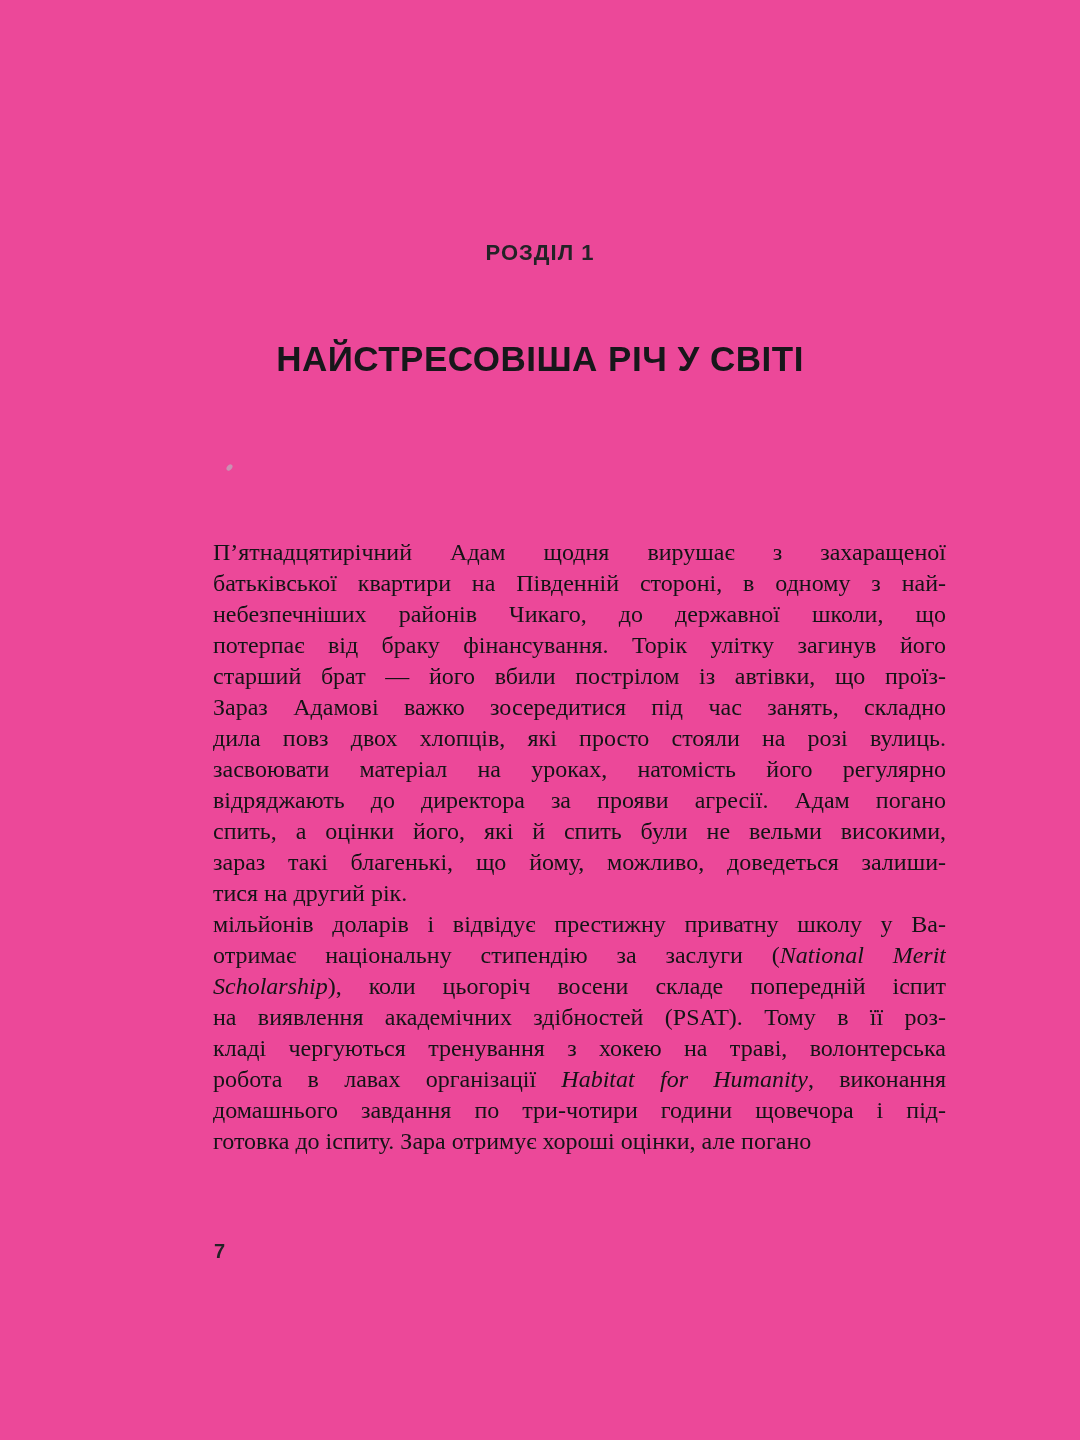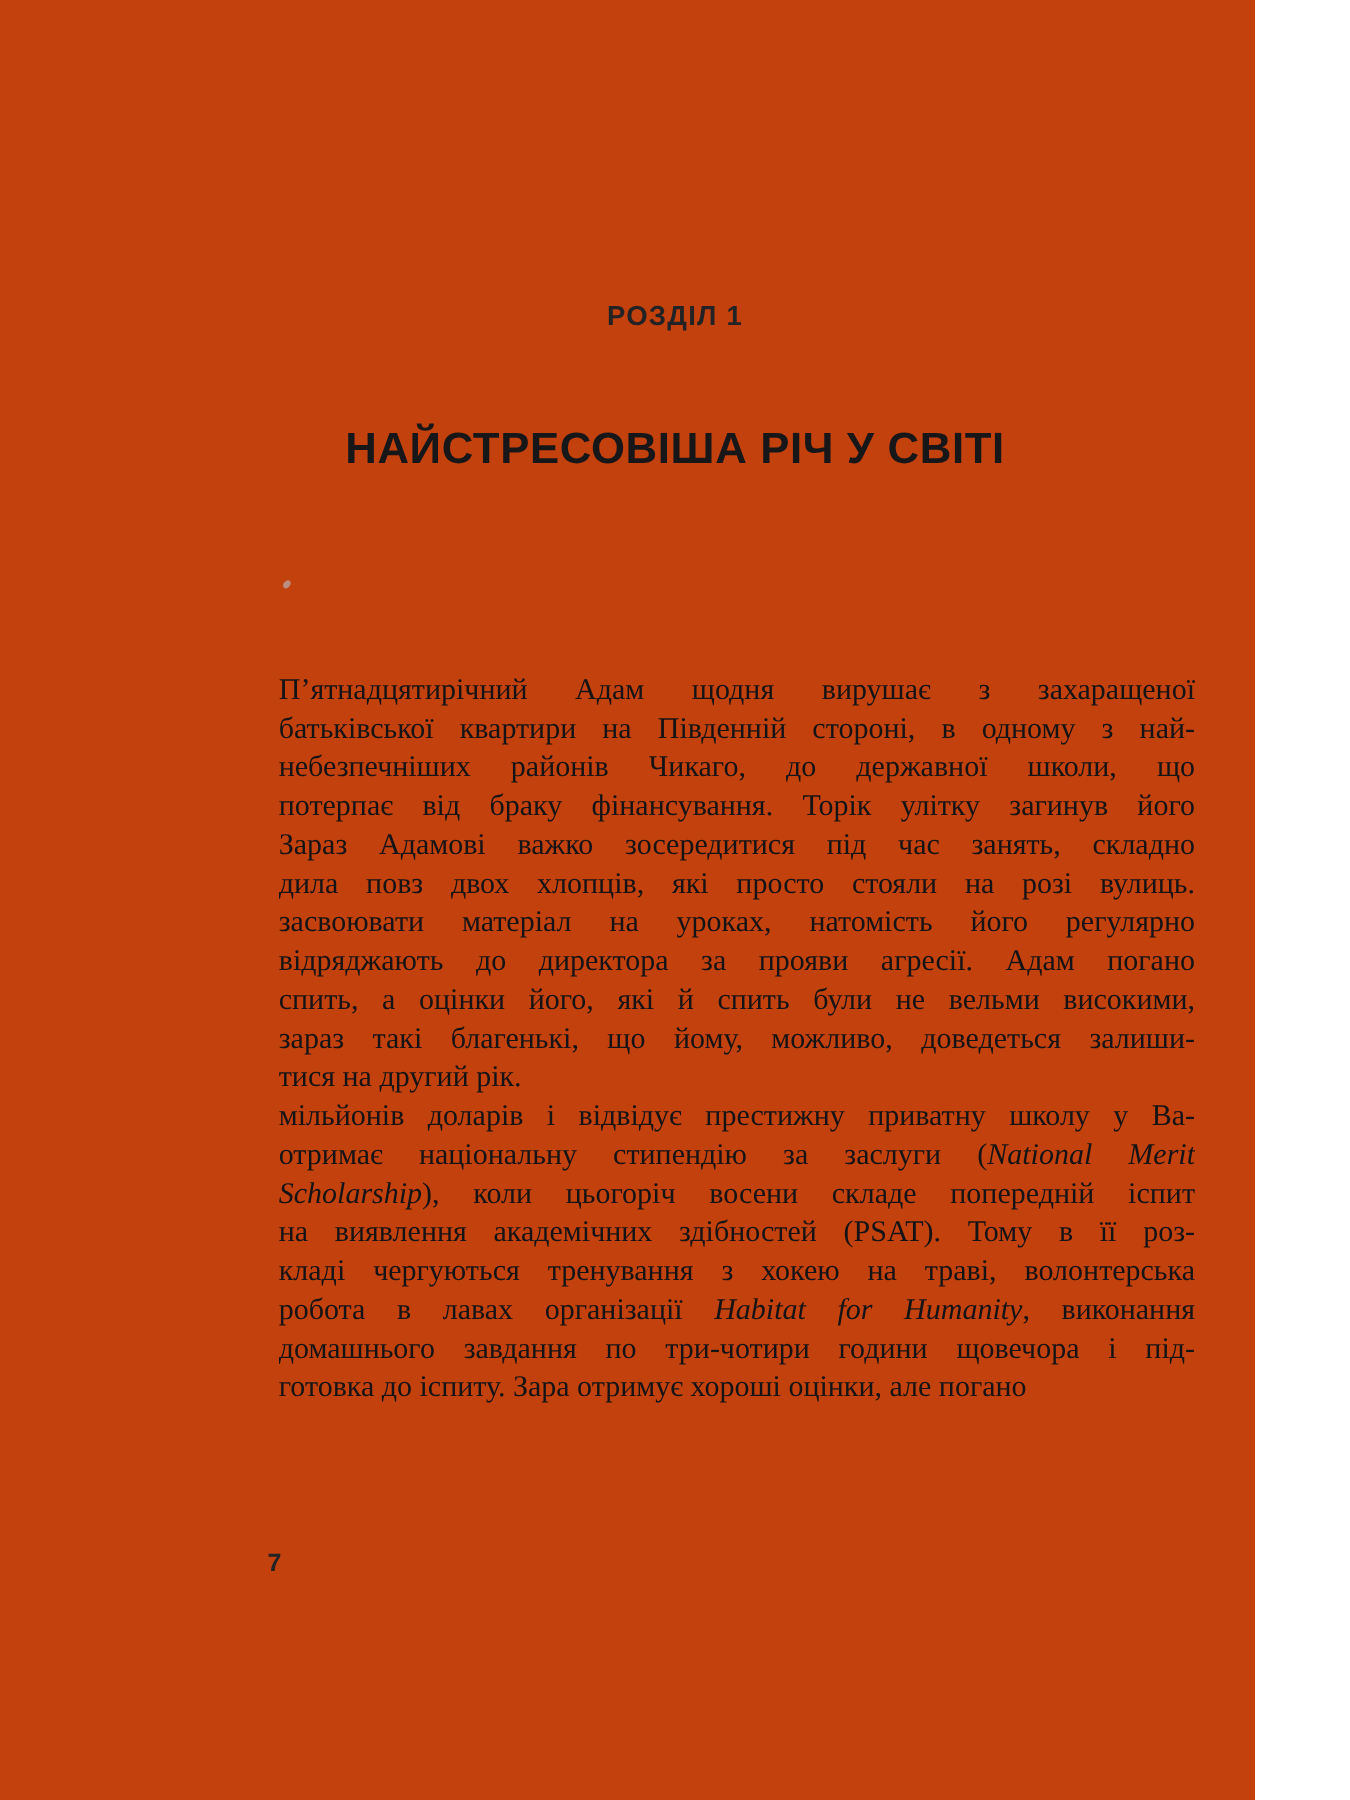--- a/index.html
+++ b/index.html
@@ -2,23 +2,23 @@
 <html><head>
 <meta charset="utf-8">
 <style>
   html, body {
     margin: 0;
     padding: 0;
     background: #ffffff;
   }
   .page {
     position: relative;
-    width: 1004px;
+    width: 1080px;
     height: 1440px;
-    background: #c2410c;
+    background: #ec4899;
     overflow: hidden;
     font-family: "Liberation Serif", serif;
     color: #1b1b1d;
   }
   .kicker {
     position: absolute;
     left: 0;
     top: 240px;
     width: 1080px;
     text-align: center;
@@ -36,21 +36,21 @@
     text-align: center;
     font-family: "Liberation Sans", sans-serif;
     font-weight: bold;
     font-size: 35px;
     letter-spacing: 0.5px;
     color: #17171a;
     line-height: 1.1;
   }
   .body-text {
     position: absolute;
-    left: 223px;
+    left: 213px;
     top: 537px;
     width: 733px;
     font-size: 24px;
     line-height: 31px;
     color: #141416;
   }
   .para { margin: 0; }
   .line {
     text-align: justify;
     text-align-last: justify;
@@ -93,20 +93,21 @@
   <div class="kicker">РОЗДІЛ 1</div>
 
   <h1 class="chapter-title" style="margin:0; font-size:35px;">НАЙСТРЕСОВІША РІЧ У СВІТІ</h1>
 
   <div class="body-text">
       <div class="para">
         <div class="line"><span>П’ятнадцятирічний Адам щодня вирушає з захаращеної</span></div>
         <div class="line"><span>батьківської квартири на Південній стороні, в одному з най-</span></div>
         <div class="line"><span>небезпечніших районів Чикаго, до державної школи, що</span></div>
         <div class="line"><span>потерпає від браку фінансування. Торік улітку загинув його</span></div>
+        <div class="line"><span>старший брат — його вбили пострілом із автівки, що проїз-</span></div>
         <div class="line"><span>Зараз Адамові важко зосередитися під час занять, складно</span></div>
         <div class="line"><span>дила повз двох хлопців, які просто стояли на розі вулиць.</span></div>
         <div class="line"><span>засвоювати матеріал на уроках, натомість його регулярно</span></div>
         <div class="line"><span>відряджають до директора за прояви агресії. Адам погано</span></div>
         <div class="line"><span>спить, а оцінки його, які й спить були не вельми високими,</span></div>
         <div class="line"><span>зараз такі благенькі, що йому, можливо, доведеться залиши-</span></div>
         <div class="line last"><span>тися на другий рік.</span></div>
       </div>
       <div class="para">
         <div class="line"><span>мільйонів доларів і відвідує престижну приватну школу у Ва-</span></div>

